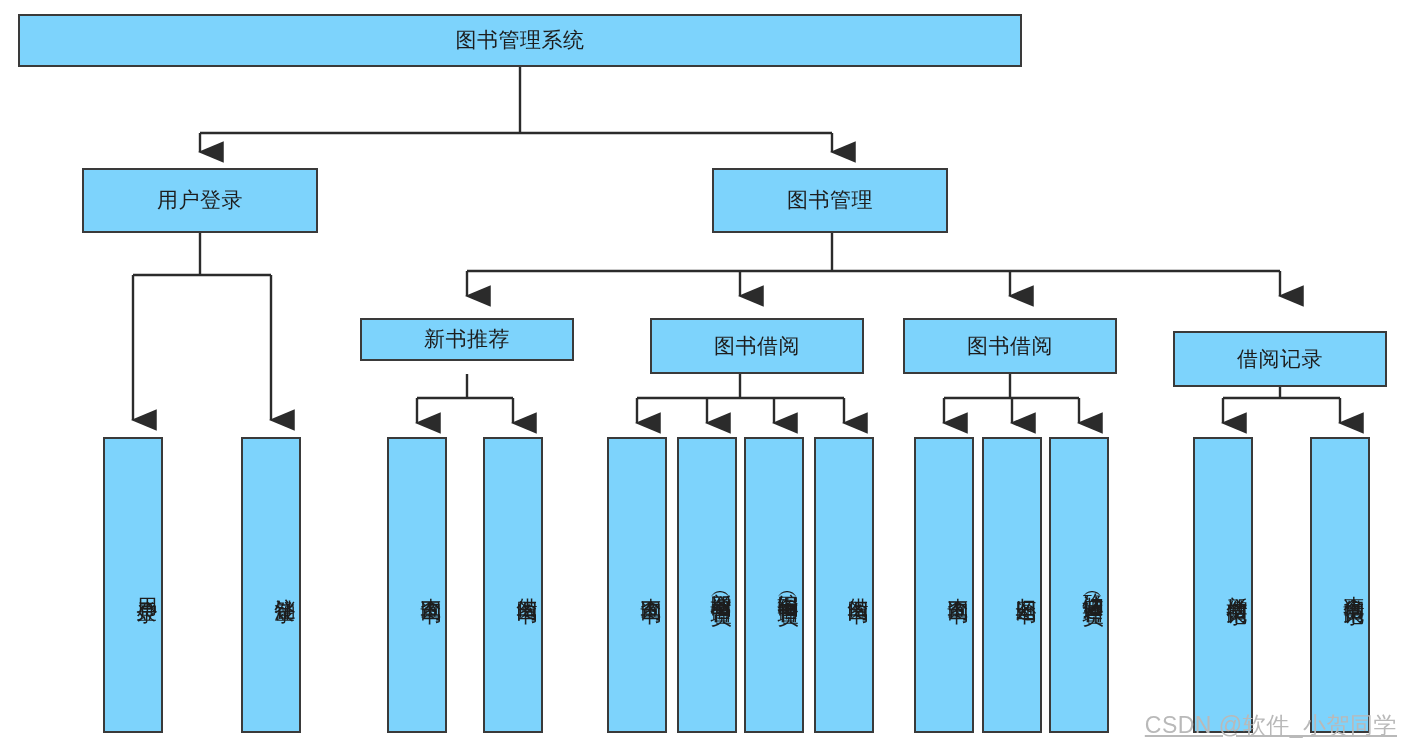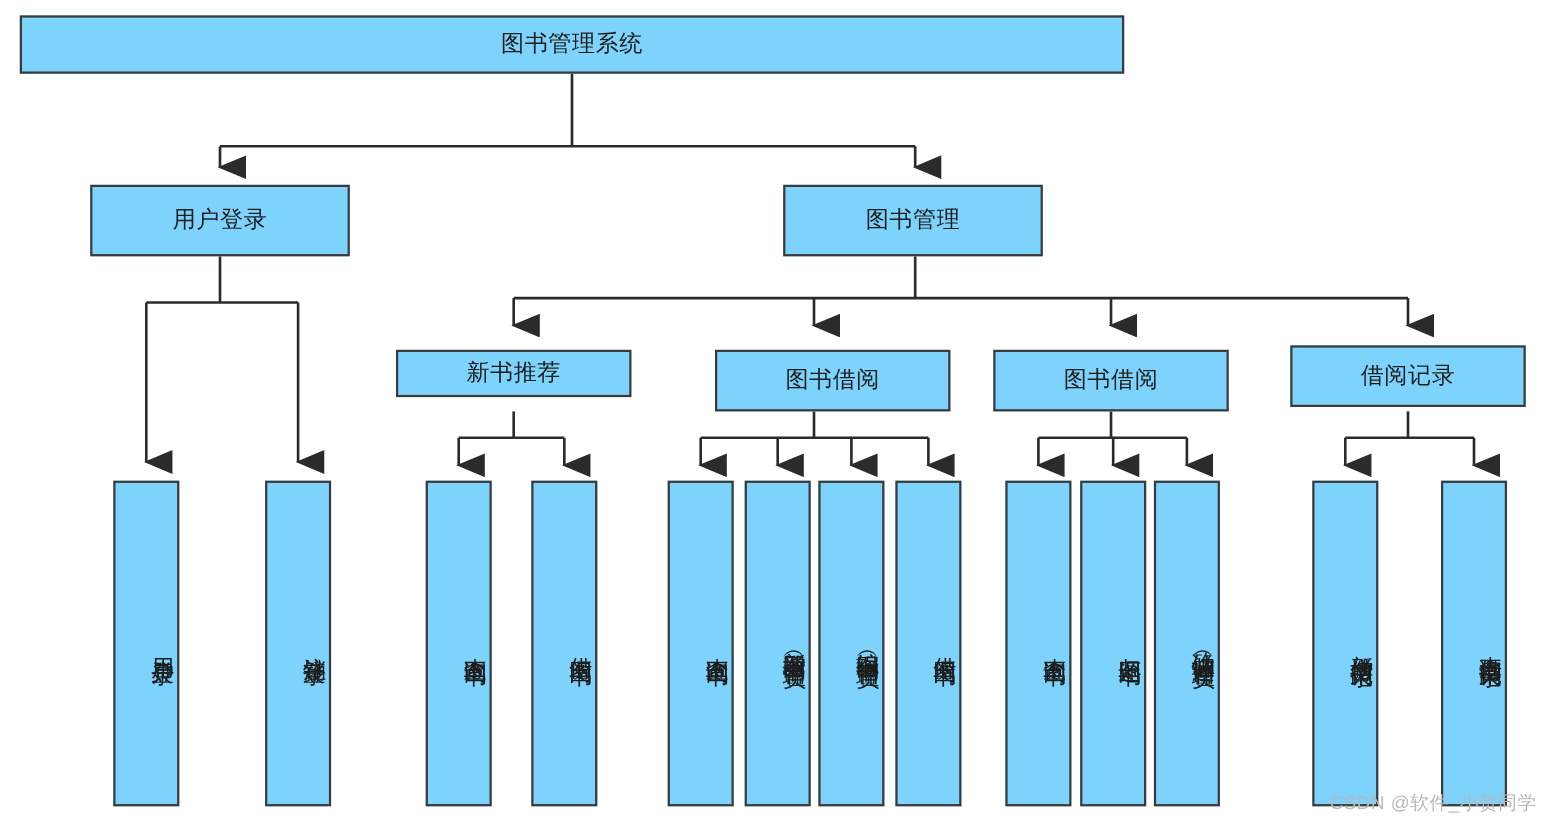--- a/index.html
+++ b/index.html
@@ -56,25 +56,26 @@
   .node.vert .vlabel {
     writing-mode: vertical-rl;
     text-orientation: upright;
     display: block;
     white-space: nowrap;
   }
   .watermark {
     position: absolute;
     right: 8px;
     bottom: 6px;
-    font-size: 17px;
+    font-size: 23px;
     color: #b9b9b9;
     letter-spacing: 0.5px;
     white-space: nowrap;
     pointer-events: none;
+    text-decoration: underline;
   }
 </style>
 </head>
 <body>
 
 <div id="diagram-root">
 
   <svg id="wires" viewBox="0 0 1405 747" xmlns="http://www.w3.org/2000/svg">
     <defs>
       <marker id="arrow" viewBox="0 0 10 12" refX="5" refY="11" markerWidth="9" markerHeight="11" orient="auto-start-reverse">
@@ -138,21 +139,21 @@
 
   <div class="node horiz" style="left:360px; top:318px; width:214px; height:43px;">
     <span>新书推荐</span>
   </div>
   <div class="node horiz" style="left:650px; top:318px; width:214px; height:56px;">
     <span>图书借阅</span>
   </div>
   <div class="node horiz" style="left:903px; top:318px; width:214px; height:56px;">
     <span>图书借阅</span>
   </div>
-  <div class="node horiz" style="left:1173px; top:314px; width:214px; height:56px;">
+  <div class="node horiz" style="left:1173px; top:331px; width:214px; height:56px;">
     <span>借阅记录</span>
   </div>
 
   <div class="node vert" style="left:103px; top:437px; width:60px; height:296px;">
     <span class="vlabel">用户登录</span>
   </div>
   <div class="node vert" style="left:241px; top:437px; width:60px; height:296px;">
     <span class="vlabel">注销登录</span>
   </div>
 

